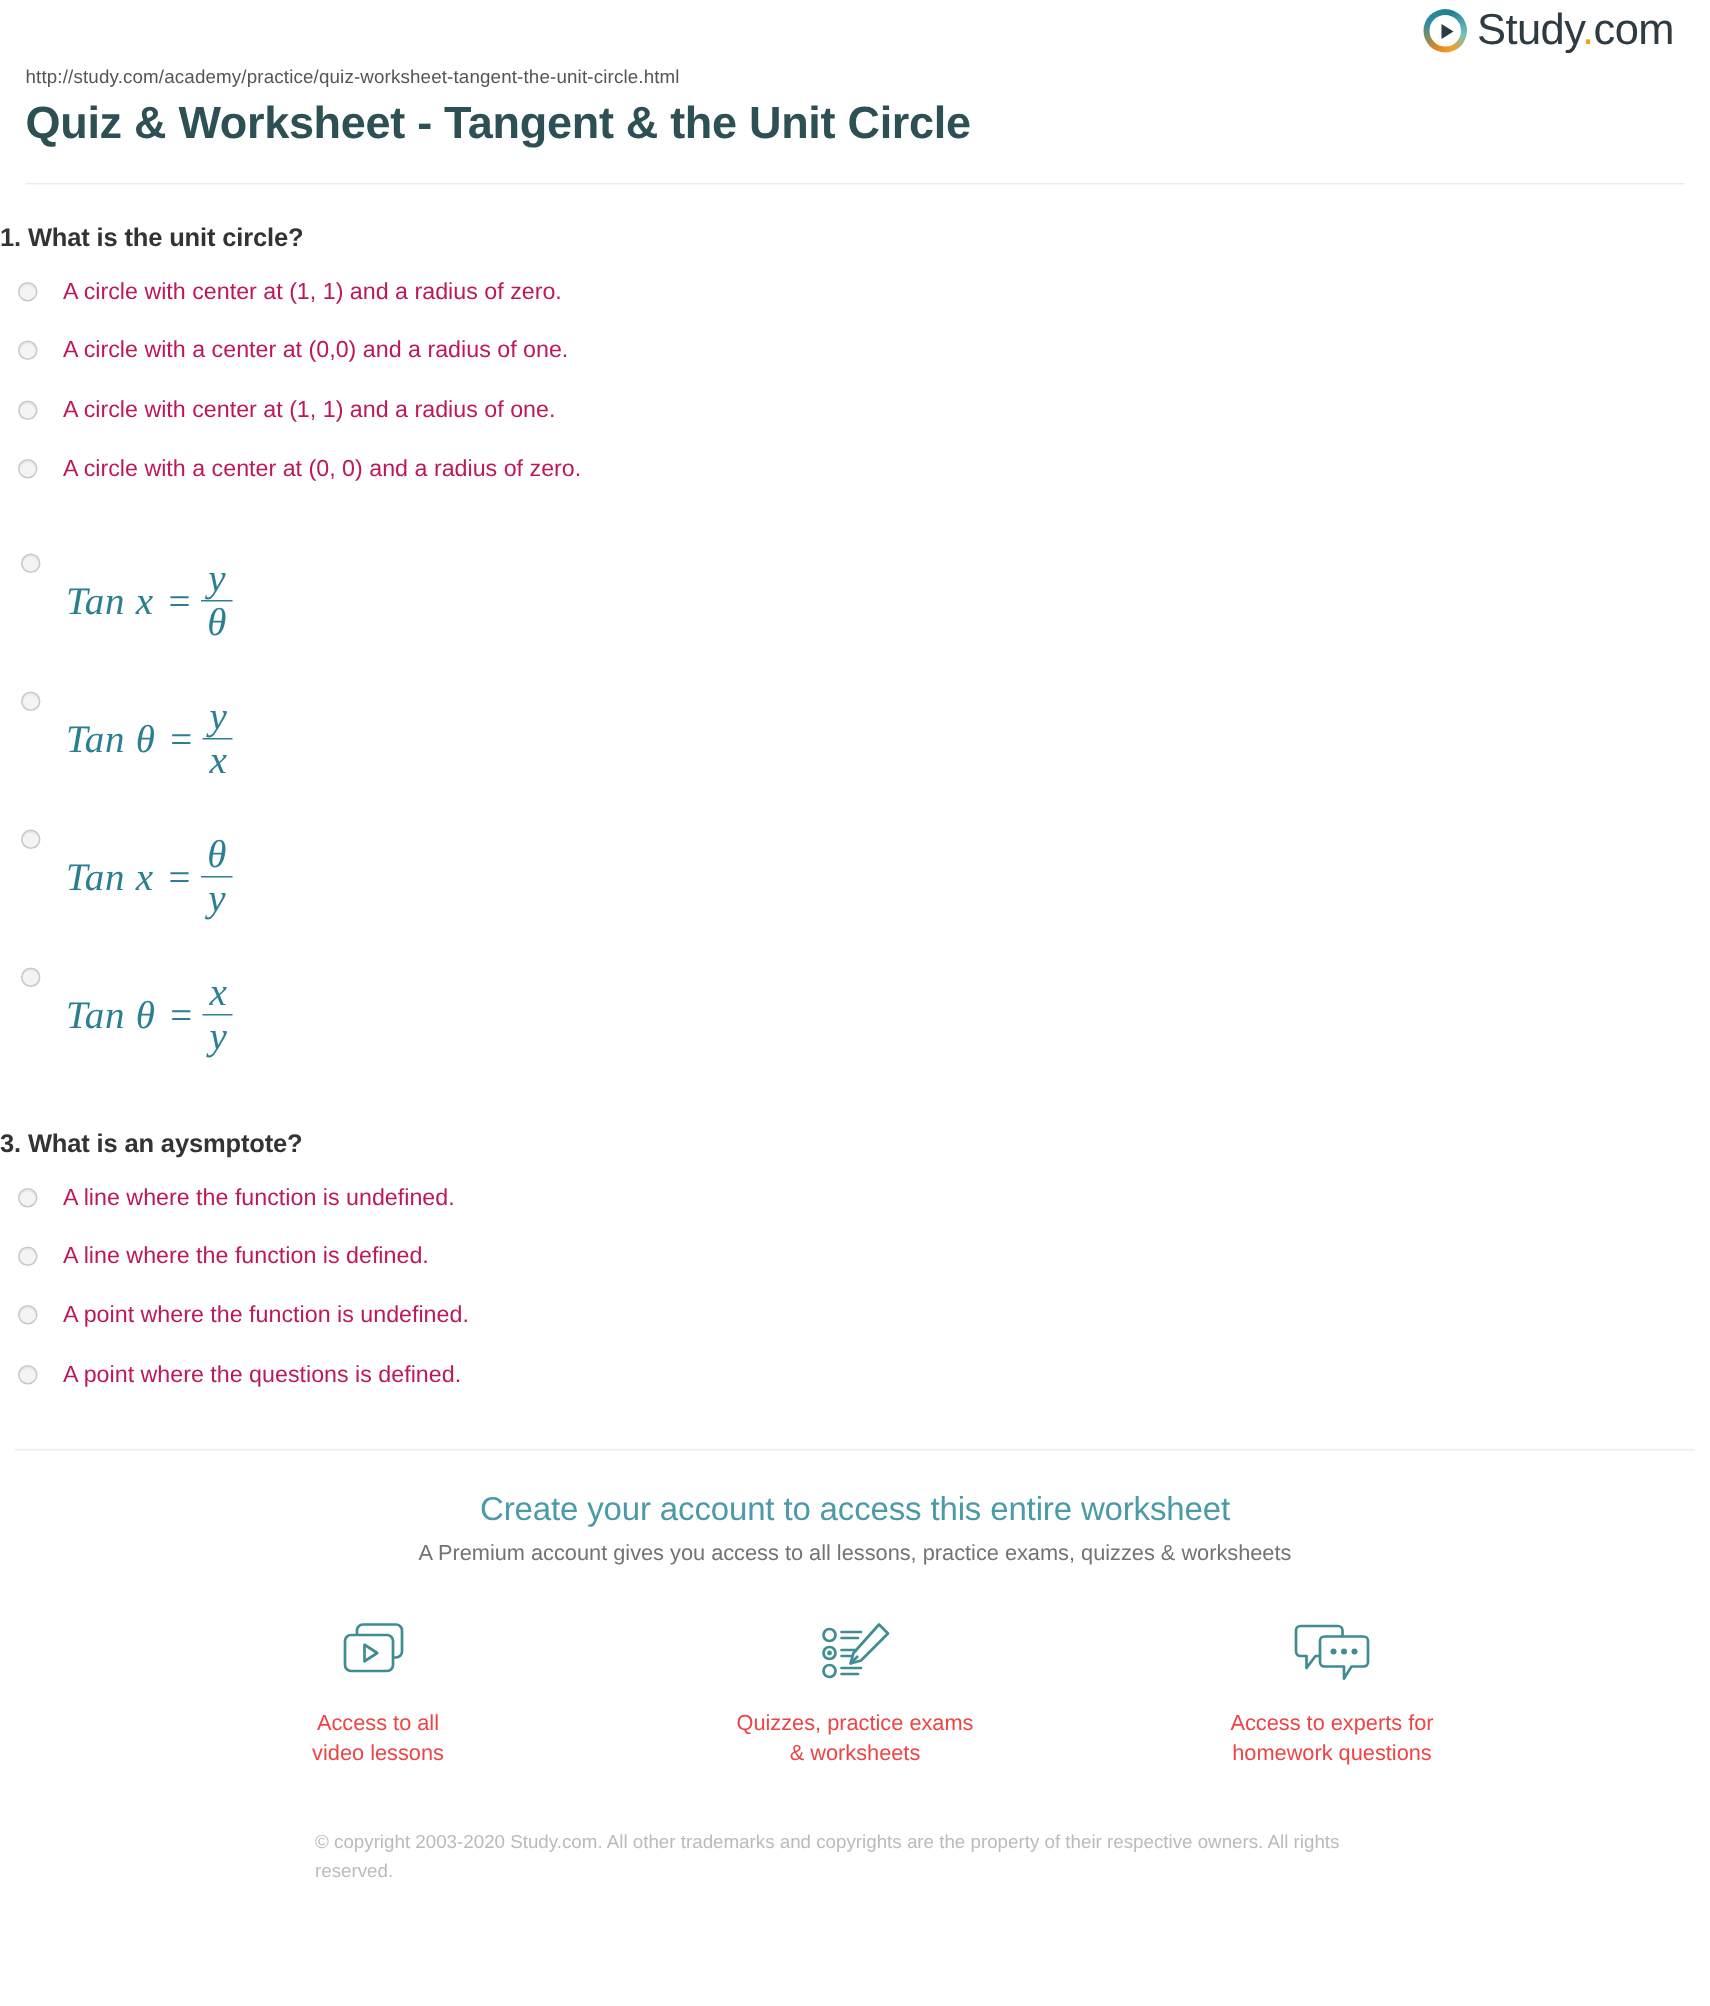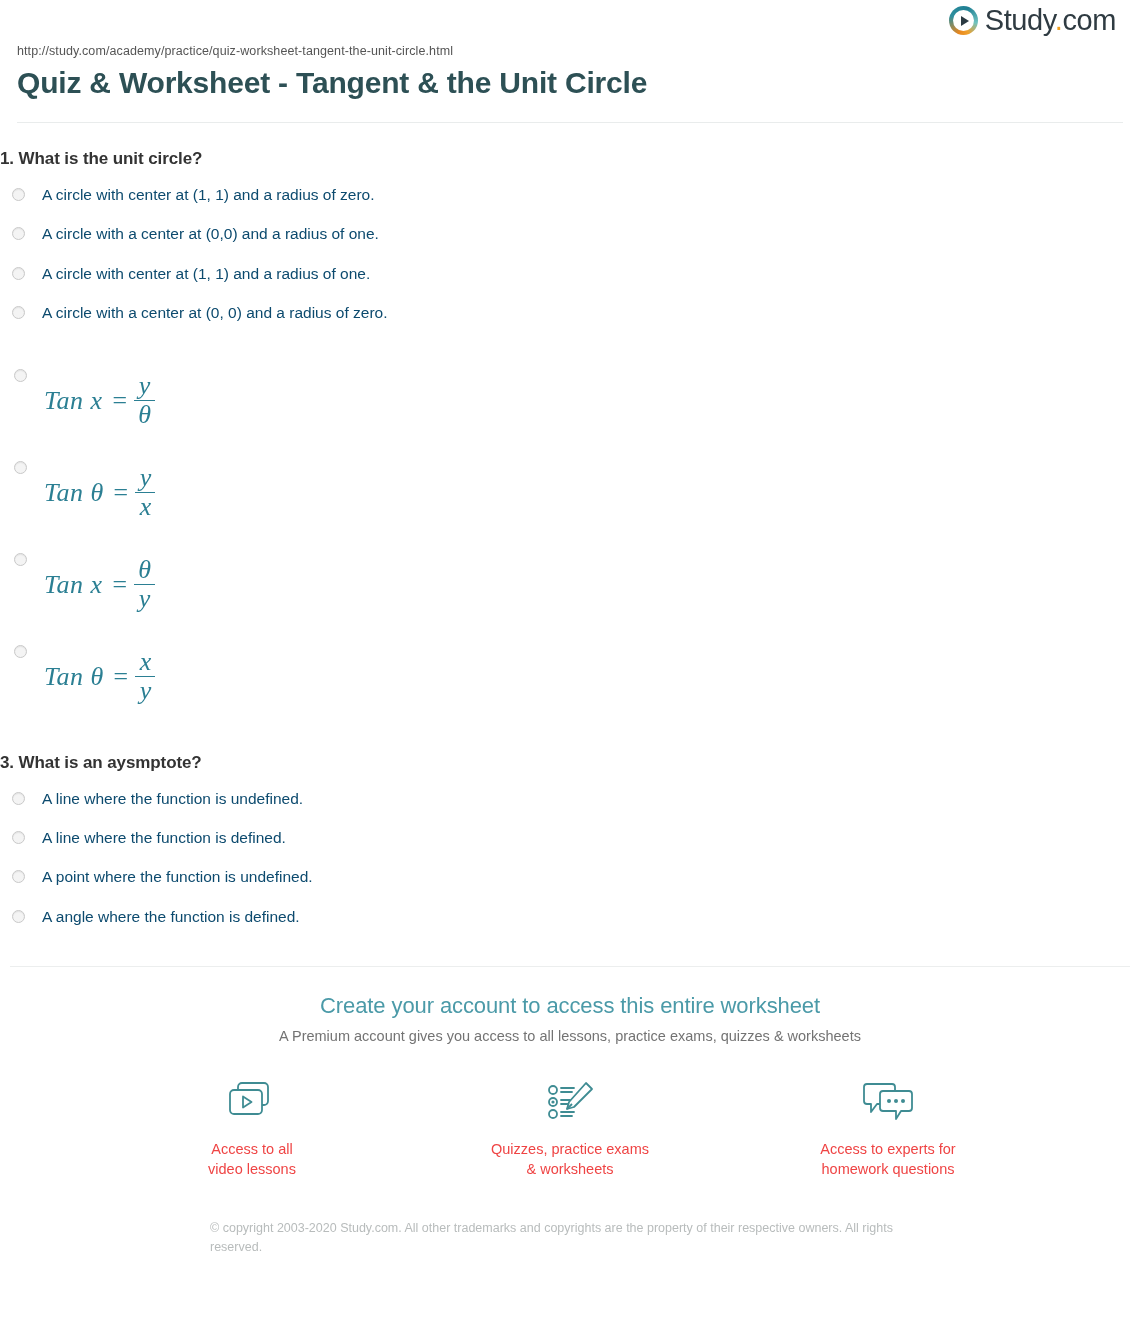--- a/index.html
+++ b/index.html
@@ -113,21 +113,21 @@
     height: 11px;
     border-radius: 50%;
     border: 1px solid #c9c9c9;
     background: #f4f4f4;
     box-shadow: inset 0 1px 1px rgba(0,0,0,0.07);
     margin-top: 3px;
   }
   .option-label {
     margin-left: 17px;
     font-size: 15.5px;
-    color: #0c4a6e;
+    color: #be185d;
     line-height: 1.25;
   }
 
   
   .option-formula {
     display: flex;
     align-items: flex-start;
     padding: 4px 0 4px 14px;
     min-height: 84px;
   }
@@ -318,21 +318,21 @@
       <li class="option">
         <span class="radio"></span>
         <span class="option-label">A line where the function is defined.</span>
       </li>
       <li class="option">
         <span class="radio"></span>
         <span class="option-label">A point where the function is undefined.</span>
       </li>
       <li class="option">
         <span class="radio"></span>
-        <span class="option-label">A angle where the function is defined.</span>
+        <span class="option-label">A point where the questions is defined.</span>
       </li>
     </ul>
   </div>
 
 </div>
 
 <div class="cta-rule"></div>
 <div class="cta">
   <div class="cta-heading">Create your account to access this entire worksheet</div>
   <div class="cta-sub">A Premium account gives you access to all lessons, practice exams, quizzes &amp; worksheets</div>

